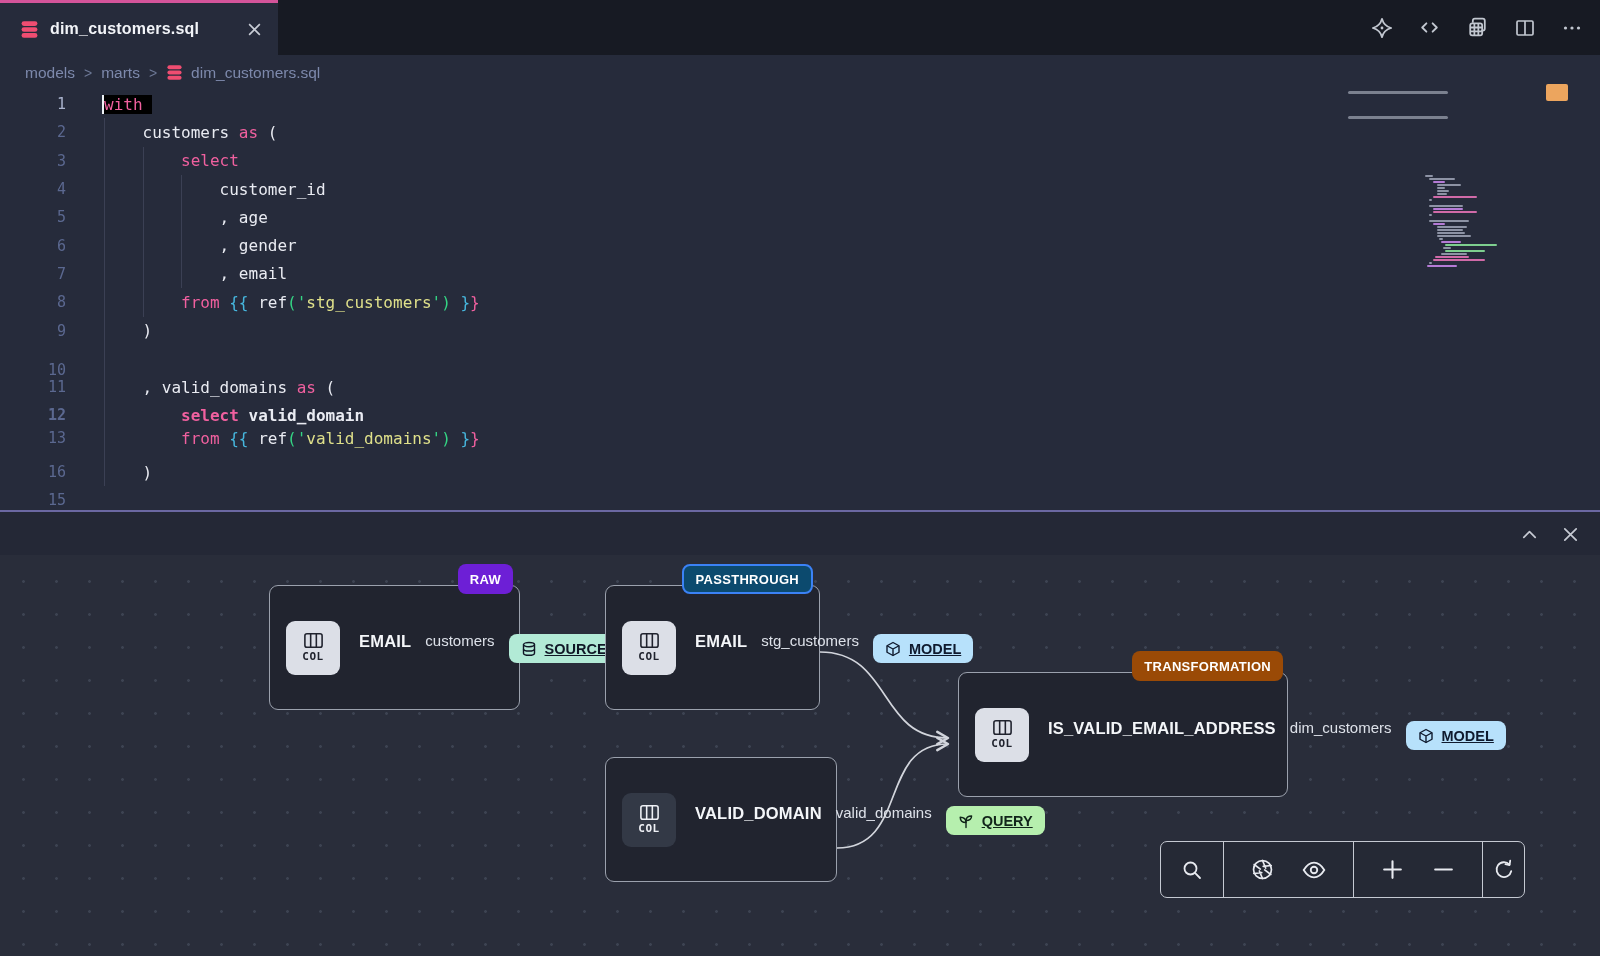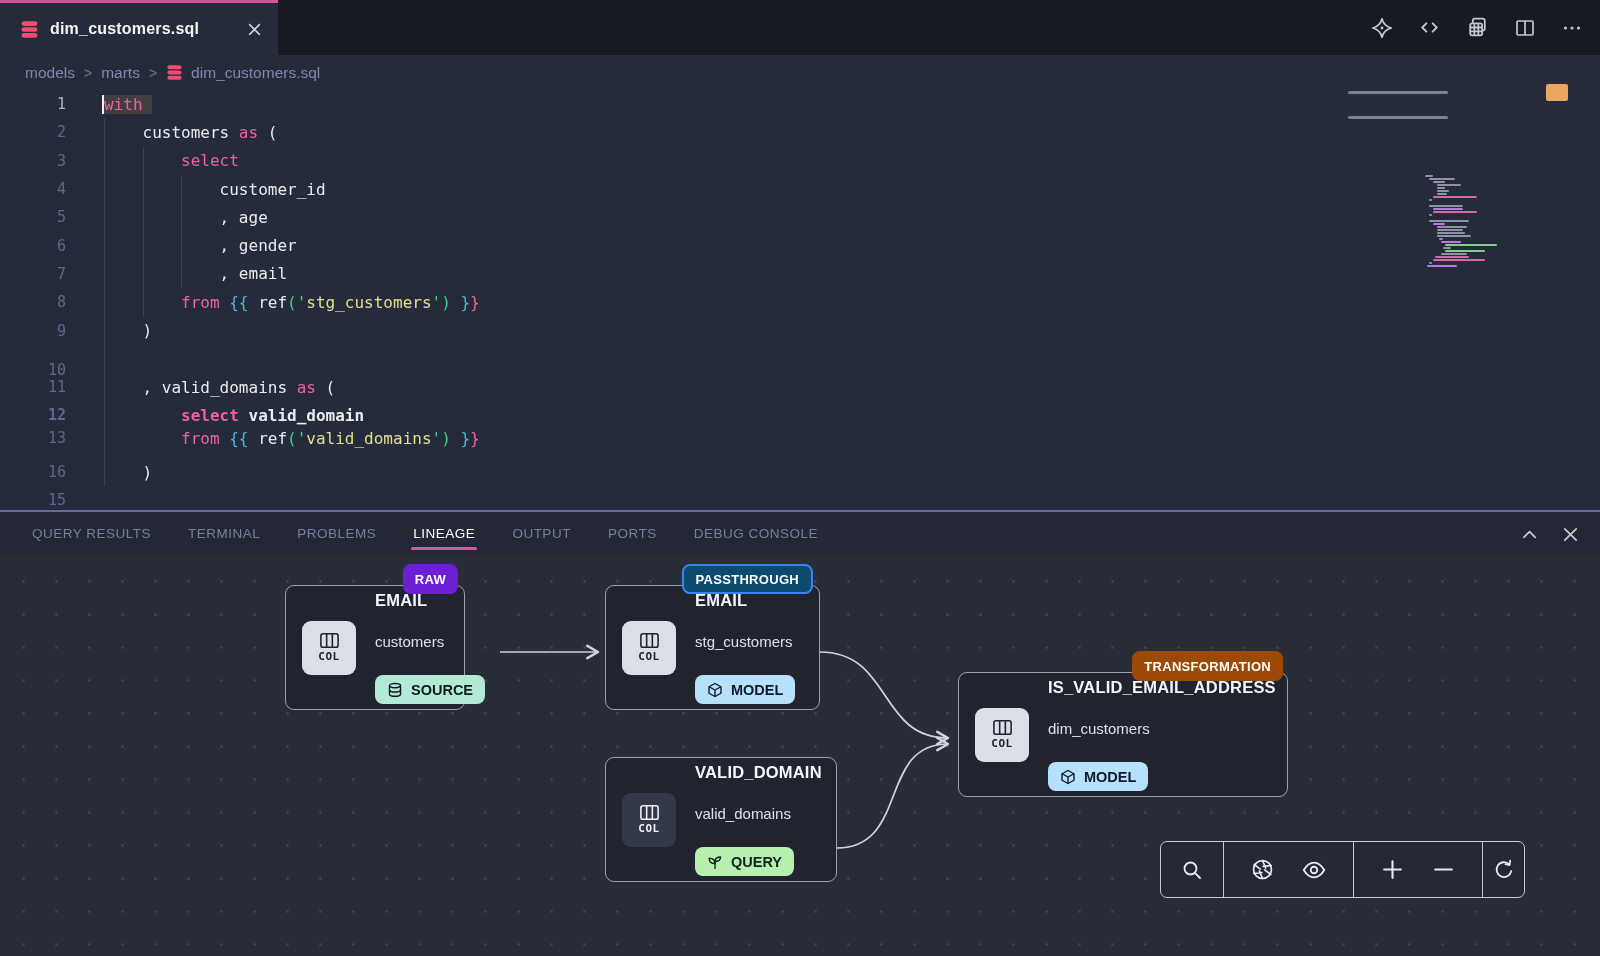--- a/index.html
+++ b/index.html
@@ -37,21 +37,21 @@
   .code-line{position:absolute;left:0;right:0;height:28.3px;display:flex;align-items:center;}
   .gutter{position:absolute;left:0;width:66px;text-align:right;color:#5b6890;font-size:15px;
     font-family:"DejaVu Sans Mono", monospace;}
   .gutter.active{color:#aab3cd;}
   .code-text{position:absolute;left:104px;font-size:16px;white-space:pre;}
   .tk-kw{color:#f0609f;}
   .tk-id{color:#e9ebf2;}
   .tk-br{color:#46b6dd;}
   .tk-pa{color:#34d584;}
   .tk-st{color:#dfe08a;}
-  .sel{background:#404040;padding-right:9px;box-shadow:-2px 0 0 #eef2f6;}
+  .sel{background:#000000;padding-right:9px;box-shadow:-2px 0 0 #eef2f6;}
   .guide{position:absolute;width:1px;background:#3b4054;}
   
   .minimap{position:absolute;left:1425px;top:85px;width:116px;}
   .mm-row{height:2px;margin-bottom:1px;border-radius:1px;}
   .mm-t{background:#8d93a5;} .mm-k{background:#b57bd6;} .mm-m{background:#d06aa8;} .mm-g{background:#7ecf8f;}
   .mm-decor{position:absolute;height:3px;width:100px;left:1348px;background:#8b919f;border-radius:2px;opacity:.85;}
   .scroll-marker{position:absolute;left:1546px;top:84px;width:22px;height:17px;background:#eca55e;border-radius:2px;}
   
   .panel-head{
     position:absolute;top:510px;left:0;right:0;height:45px;background:#242836;
@@ -73,26 +73,26 @@
     position:absolute;background:#21242f;border:1px solid #9ba1ad;border-radius:9px;box-sizing:border-box;
     display:flex;align-items:center;gap:19px;padding:0 14px 0 16px;cursor:pointer;
   }
   .node-col{
     width:54px;height:54px;border-radius:9px;flex:0 0 auto;
     display:flex;flex-direction:column;align-items:center;justify-content:center;gap:1px;
   }
   .node-col.light{background:#dcdfe7;color:#20232e;}
   .node-col.dark{background:#333946;color:#eef0f5;}
   .col-label{font-size:11px;font-weight:700;letter-spacing:.5px;font-family:"DejaVu Sans Mono", monospace;}
-  .node-body{display:flex;flex-direction:column;gap:23px;min-width:0;}
+  .node-body{display:flex;flex-direction:row;gap:14px;min-width:0;}
   .node-title{font-size:16.5px;font-weight:600;color:#f4f6f9;letter-spacing:.2px;}
   .node-sub{font-size:15px;color:#dde1e9;}
   .pill{
     display:inline-flex;align-items:center;gap:8px;height:29px;border-radius:8px;
-    padding:0 12px;font-size:14.5px;font-weight:600;align-self:flex-start;margin-top:2px;
+    padding:0 12px;font-size:14.5px;font-weight:600;align-self:flex-start;margin-top:2px;text-decoration:underline;
   }
   .pill-source{background:#b2ead6;color:#101726;}
   .pill-model{background:#b7e1fb;color:#0f1a2e;}
   .pill-seed{background:#b6efae;color:#11251a;}
   .badge{
     position:absolute;top:-22px;height:30px;border-radius:8px;padding:0 12px;
     display:flex;align-items:center;font-size:13px;font-weight:700;color:#fff;letter-spacing:.3px;
     box-sizing:border-box;
   }
   .badge-raw{right:6px;background:#6d1fd6;}
@@ -277,29 +277,20 @@
       <div class="mm-row mm-m" style="margin-left: 8px; width: 52px;"></div>
       <div class="mm-row mm-t" style="margin-left: 4px; width: 3px;"></div>
       <div class="mm-row mm-k" style="margin-left: 2px; width: 30px;"></div>
     </div>
 </div>
 <div class="mm-decor" style="top:91px"></div>
 <div class="mm-decor" style="top:116px"></div>
 <div class="scroll-marker"></div>
 
 <div class="panel-head">
-  <span id="panel-tabs" style="display:flex;gap:37px;align-items:center">
-      <span class="ptab">QUERY RESULTS</span>
-      <span class="ptab">TERMINAL</span>
-      <span class="ptab">PROBLEMS</span>
-      <span class="ptab active">LINEAGE</span>
-      <span class="ptab">OUTPUT</span>
-      <span class="ptab">PORTS</span>
-      <span class="ptab">DEBUG CONSOLE</span>
-    </span>
   <span class="panel-icons">
     <span class="tb-icon">
       <svg width="19" height="19" viewBox="0 0 20 20" fill="none" stroke="#c6cad3" stroke-width="1.8" stroke-linecap="round" stroke-linejoin="round">
         <path d="M4 13 L10 7 L16 13"></path>
       </svg>
     </span>
     <span class="tb-icon">
       <svg width="19" height="19" viewBox="0 0 20 20" stroke="#c6cad3" stroke-width="1.8" fill="none" stroke-linecap="round">
         <path d="M4 4 L16 16 M16 4 L4 16"></path>
       </svg>
@@ -312,21 +303,21 @@
     <defs>
       <marker id="arrow" viewBox="0 0 10 10" refX="8" refY="5" markerWidth="9" markerHeight="9" orient="auto-start-reverse">
         <path d="M1 1 L8 5 L1 9" fill="none" stroke="#d2d5dc" stroke-width="1.6" stroke-linecap="round" stroke-linejoin="round"></path>
       </marker>
     </defs>
   <path d="M 500 652 L 598 652" fill="none" stroke="#d2d5dc" stroke-width="1.7" marker-end="url(#arrow)"></path>
       <path d="M 820 652 C 892 652 878 738 948 738" fill="none" stroke="#d2d5dc" stroke-width="1.7" marker-end="url(#arrow)"></path>
       <path d="M 837 848 C 909 848 878 744 948 744" fill="none" stroke="#d2d5dc" stroke-width="1.7" marker-end="url(#arrow)"></path>
     </svg>
   <div id="nodes">
-      <div class="node" style="left: 285px; top: 30px; width: 180px; height: 125px;">
+      <div class="node" style="left: 269px; top: 30px; width: 251px; height: 125px;">
         <div class="badge badge-raw">RAW</div>
         <div class="node-col light">
           <svg width="21" height="17" viewBox="0 0 20 16" fill="none" stroke="currentColor" stroke-width="1.5">
             <rect x="1.8" y="1.5" width="16.4" height="13" rx="2"></rect>
             <path d="M7.3 1.5 V14.5 M12.7 1.5 V14.5"></path>
           </svg>
           <span class="col-label">COL</span>
         </div>
         <div class="node-body">
           <div class="node-title">EMAIL</div>

